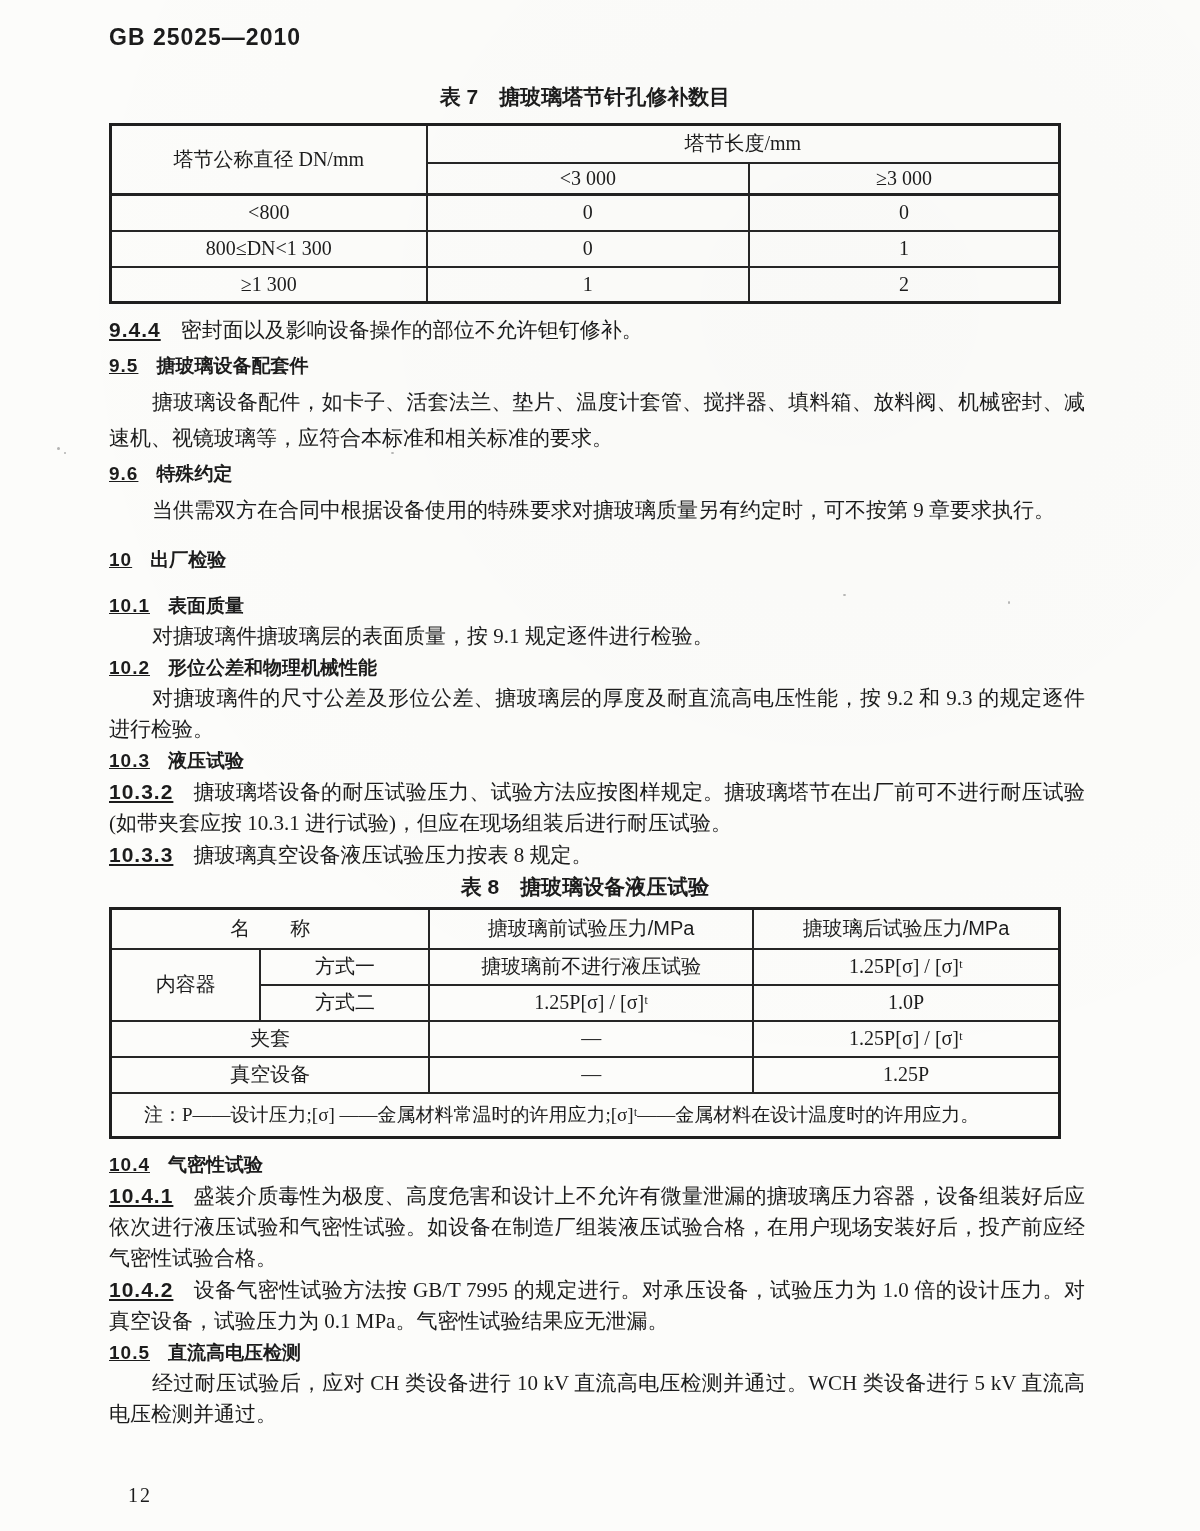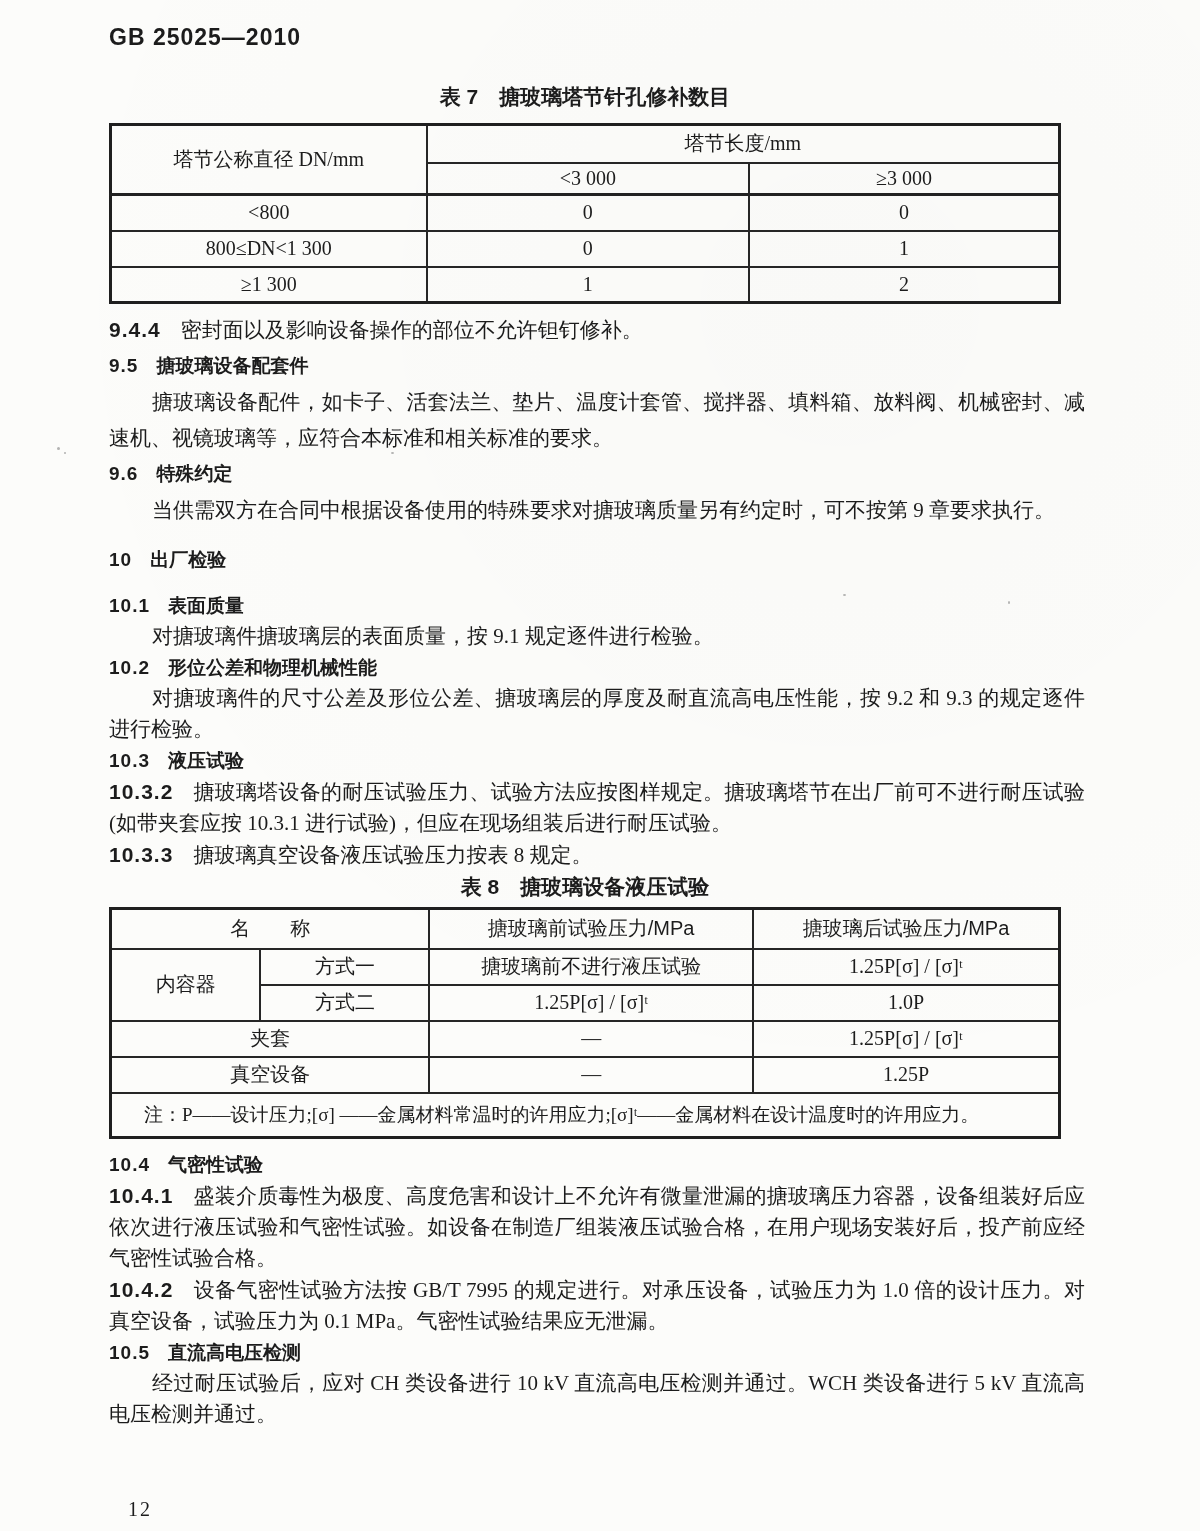--- a/index.html
+++ b/index.html
@@ -62,33 +62,34 @@
   .sec10 p, .sec10 h3 { font-size:21px; line-height:31px; }
 
   p.body { text-align:justify; }
   p.ind { text-indent:2.05em; }
 
   p.clause { text-align:justify; }
   .clausenum {
     font-family:"Liberation Sans", sans-serif;
     font-weight:700; margin-right:20px;
     letter-spacing:1px;
+    text-decoration:underline;
   }
   h3.hd {
     font-family:"Liberation Sans", sans-serif;
     font-weight:700; font-size:19px;
   }
   h3.hd .clausenum { margin-right:18px; }
 
   .sec9 { margin-top:8px; }
   h3.chapter { margin-top:16px; margin-bottom:15px; }
   .gap-s { margin-top:2px; }
 
   .pageno {
-    position:absolute; left:128px; bottom:10px;
+    position:absolute; left:128px; bottom:24px;
     font-size:20px; letter-spacing:2px;
   }
 
   .speck { position:absolute; background:#777; border-radius:50%; opacity:.55; }
   .sp1 { width:3px; height:3px; left:57px;  top:447px; }
   .sp2 { width:2px; height:2px; left:64px;  top:452px; }
   .sp3 { width:3px; height:2px; left:843px; top:594px; }
   .sp4 { width:2px; height:3px; left:1008px;top:601px; }
   .sp5 { width:3px; height:2px; left:391px; top:452px; }
 </style>

